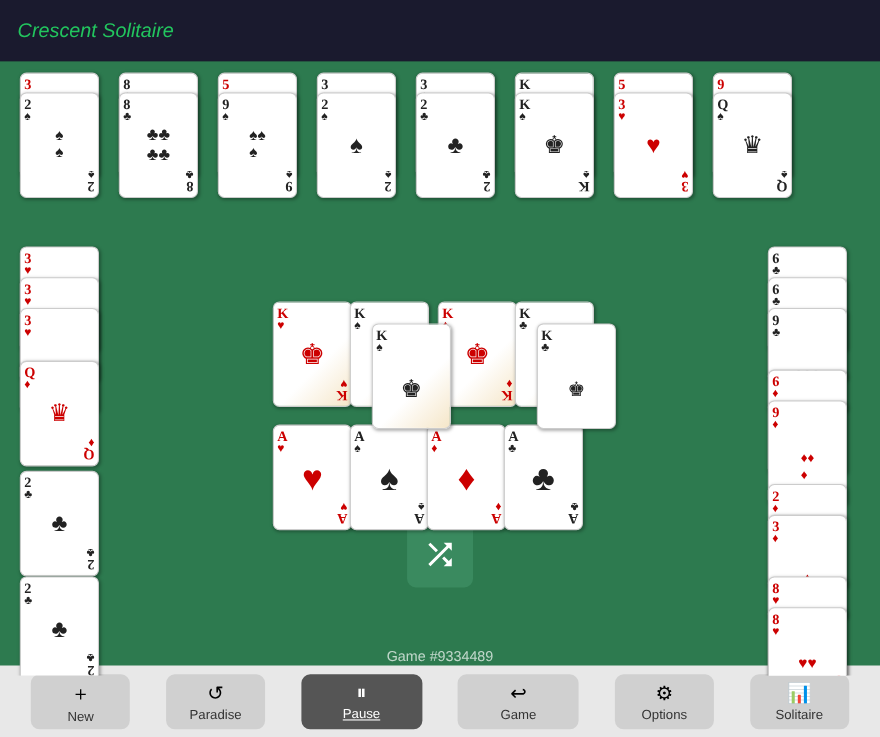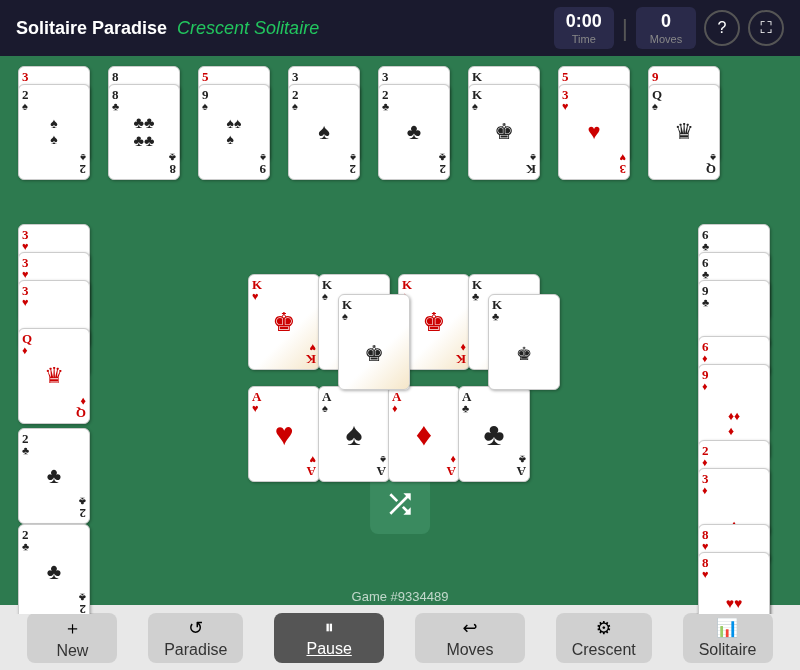--- a/index.html
+++ b/index.html
@@ -214,55 +214,41 @@
       gap: 2px;
     }
     .toolbar-btn-active {
       background: #555;
       color: white;
     }
     .toolbar-btn-icon {
       font-size: 18px;
     }
     .toolbar-btn-label {
-      font-size: 16px;
+      font-size: 12px;
       color: #333;
     }
     .toolbar-btn-active .toolbar-btn-label {
       color: white;
       text-decoration: underline;
     }
     .toolbar-btn-wide {
       min-width: 110px;
     }
 
     
     
     
   </style>
 </head>
 <body>
 
 <div id="header">
   <div id="header-left">
-    <span id="app-title">Solitaire Paradise</span>
     <span id="game-subtitle">Crescent Solitaire</span>
-  </div>
-  <div id="header-right">
-    <div class="stat-box">
-      <div class="stat-value">0:00</div>
-      <div class="stat-label">Time</div>
-    </div>
-    <span class="stat-divider">|</span>
-    <div class="stat-box">
-      <div class="stat-value">0</div>
-      <div class="stat-label">Moves</div>
-    </div>
-    <button class="icon-btn">?</button>
-    <button class="icon-btn">⛶</button>
   </div>
 </div>
 
 <div id="game-area">
 
   <div class="card card-red" style="left:18px; top:10px;">
     <div class="card-rank-top">3</div>
     <div class="card-suit-top">♦</div>
     <div class="card-center">♦</div>
     <div class="card-suit-bottom">♦</div>
@@ -576,23 +562,23 @@
   <button class="toolbar-btn">
     <span class="toolbar-btn-icon">↺</span>
     <span class="toolbar-btn-label">Paradise</span>
   </button>
   <button class="toolbar-btn toolbar-btn-active toolbar-btn-wide">
     <span class="toolbar-btn-icon">⏸</span>
     <span class="toolbar-btn-label">Pause</span>
   </button>
   <button class="toolbar-btn toolbar-btn-wide">
     <span class="toolbar-btn-icon">↩</span>
-    <span class="toolbar-btn-label">Moves</span>
+    <span class="toolbar-btn-label">Game</span>
   </button>
   <button class="toolbar-btn">
     <span class="toolbar-btn-icon">⚙</span>
-    <span class="toolbar-btn-label">Crescent</span>
+    <span class="toolbar-btn-label">Options</span>
   </button>
   <button class="toolbar-btn">
     <span class="toolbar-btn-icon">📊</span>
     <span class="toolbar-btn-label">Solitaire</span>
   </button>
 </div>
 
 </body></html>

